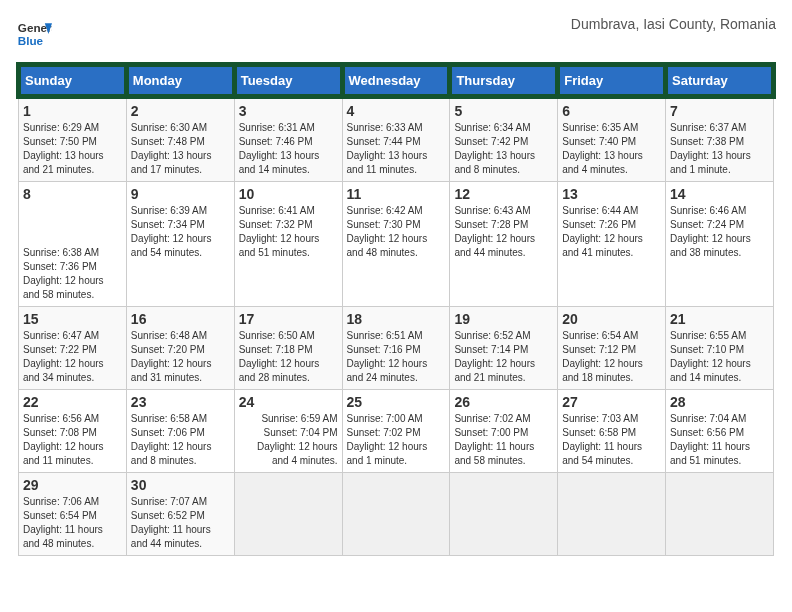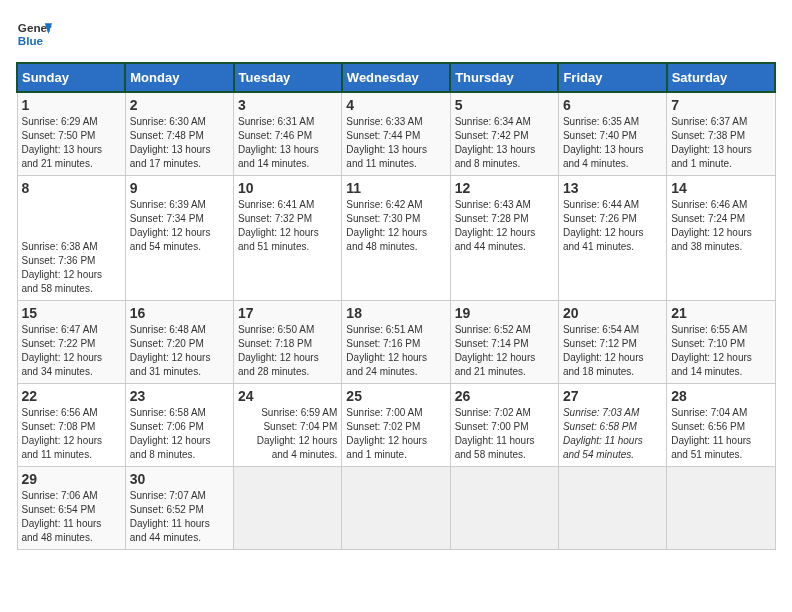--- a/index.html
+++ b/index.html
@@ -42,21 +42,21 @@
       border-collapse: collapse;
       font-size: 11px;
     }
     thead th {
       background-color: #2a6fc4;
       color: white;
       padding: 6px 4px;
       text-align: left;
       font-size: 13px;
       font-weight: bold;
-      border: 2px solid #14532d;
+      border: 5px solid #14532d;
     }
     tbody td {
       border: 1px solid #ccc;
       vertical-align: top;
       padding: 4px;
       width: calc(100% / 7);
       min-height: 80px;
     }
     tbody tr:nth-child(odd) td {
       background-color: #f9f9f9;
@@ -85,20 +85,21 @@
 
 <div class="header-area">
   <div class="logo">
     <svg class="logo-icon" viewBox="0 0 40 40">
       <text x="2" y="18" font-size="13" font-weight="bold" fill="#333">General</text>
       <text x="2" y="32" font-size="13" font-weight="bold" fill="#1a6fc4">Blue</text>
       <polygon points="32,8 40,8 36,20" fill="#1a6fc4"></polygon>
     </svg>
   </div>
   <div class="title-area">
+    <div class="subtitle">Dumbrava, Iasi County, Romania</div>
   </div>
 </div>
 
 <table>
   <thead>
     <tr>
     <th>Sunday</th>
         <th>Monday</th>
         <th>Tuesday</th>
         <th>Wednesday</th>
@@ -292,21 +293,21 @@
         </td>
         <td>
           <span class="day-num">26</span>
           <div class="day-info" style="white-space: pre-wrap;">Sunrise: 7:02 AM
 Sunset: 7:00 PM
 Daylight: 11 hours
 and 58 minutes.</div>
         </td>
         <td>
           <span class="day-num">27</span>
-          <div class="day-info" style="white-space: pre-wrap; font-style: italic;">Sunrise: 7:03 AM
+          <div class="day-info" style="white-space: pre-wrap;">Sunrise: 7:03 AM
 Sunset: 6:58 PM
 Daylight: 11 hours
 and 54 minutes.</div>
         </td>
         <td>
           <span class="day-num">28</span>
           <div class="day-info" style="white-space: pre-wrap;">Sunrise: 7:04 AM
 Sunset: 6:56 PM
 Daylight: 11 hours
 and 51 minutes.</div>

